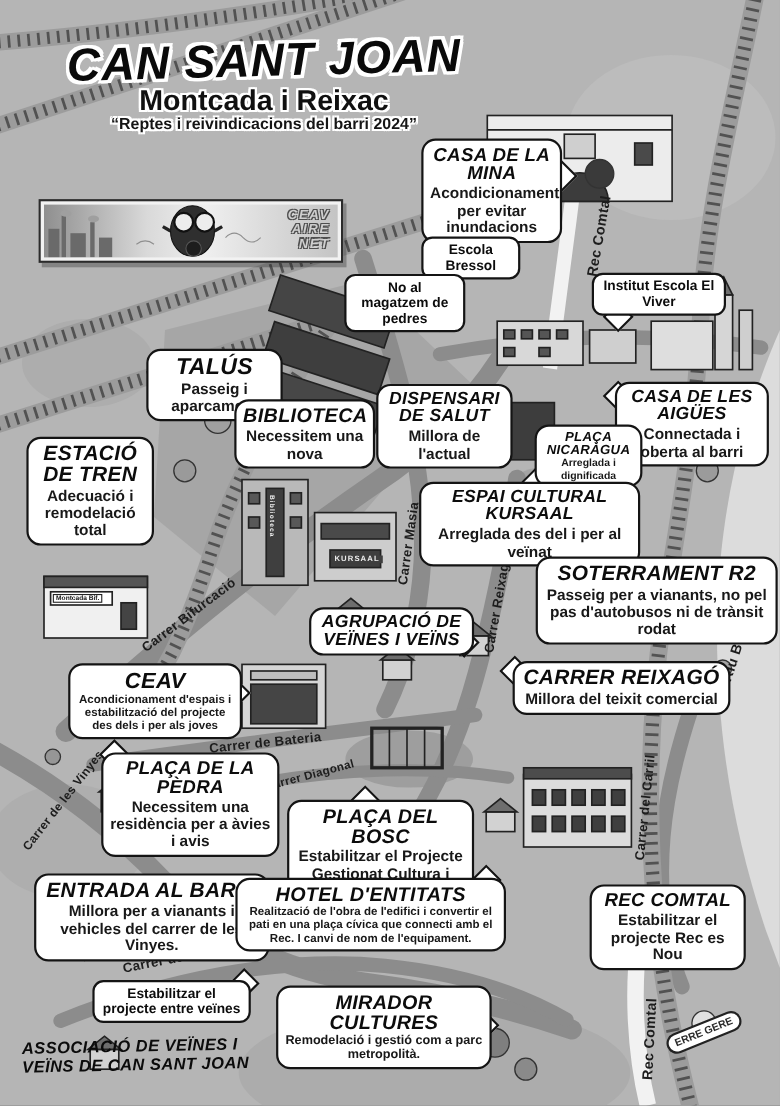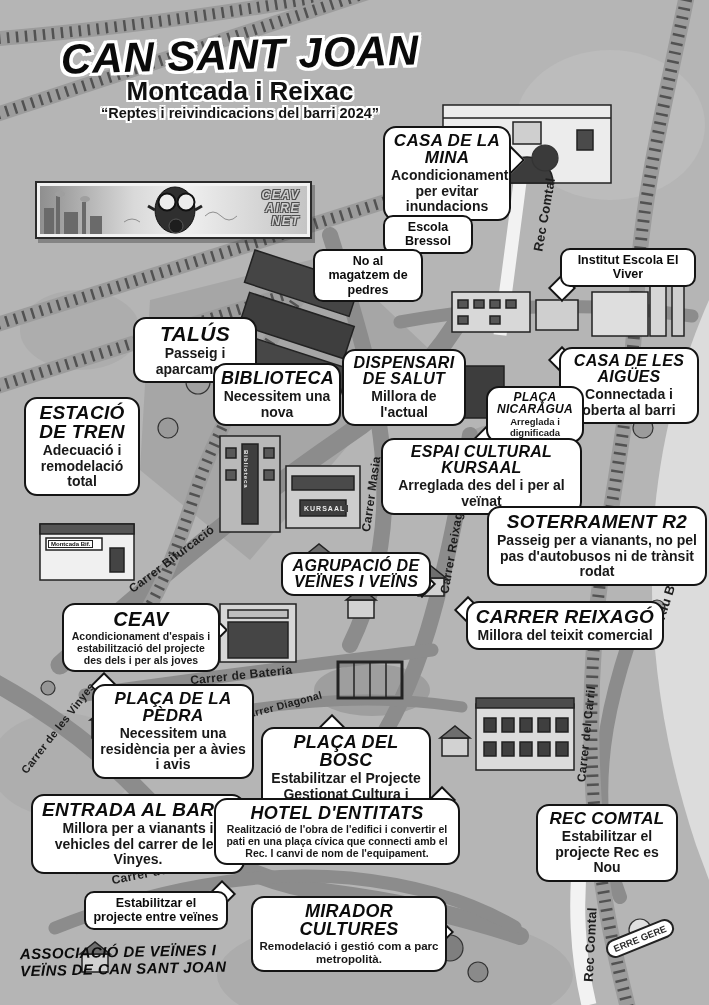--- a/index.html
+++ b/index.html
@@ -292,21 +292,21 @@
   <div class="callout" style="left:383px; top:126px; width:128px">
     <div class="c-title" style="font-size:17px">CASA DE LA MINA</div>
     <div class="c-desc">Acondicionament per evitar inundacions</div>
   </div>
   <div class="callout plain" style="left:383px; top:215px; width:90px">
     <div class="c-title">Escola Bressol</div>
   </div>
   <div class="callout plain" style="left:313px; top:249px; width:110px">
     <div class="c-title">No al magatzem de pedres</div>
   </div>
-  <div class="callout plain" style="left:560px; top:248px; width:136px">
+  <div class="callout plain" style="left:538px; top:248px; width:122px">
     <div class="c-title">Institut Escola El Viver</div>
   </div>
   <div class="callout" style="left:133px; top:317px; width:124px">
     <div class="c-title" style="font-size:21px">TALÚS</div>
     <div class="c-desc">Passeig i aparcament</div>
   </div>
   <div class="callout" style="left:213px; top:363px; width:128px">
     <div class="c-title" style="font-size:18px">BIBLIOTECA</div>
     <div class="c-desc">Necessitem una nova</div>
   </div>

